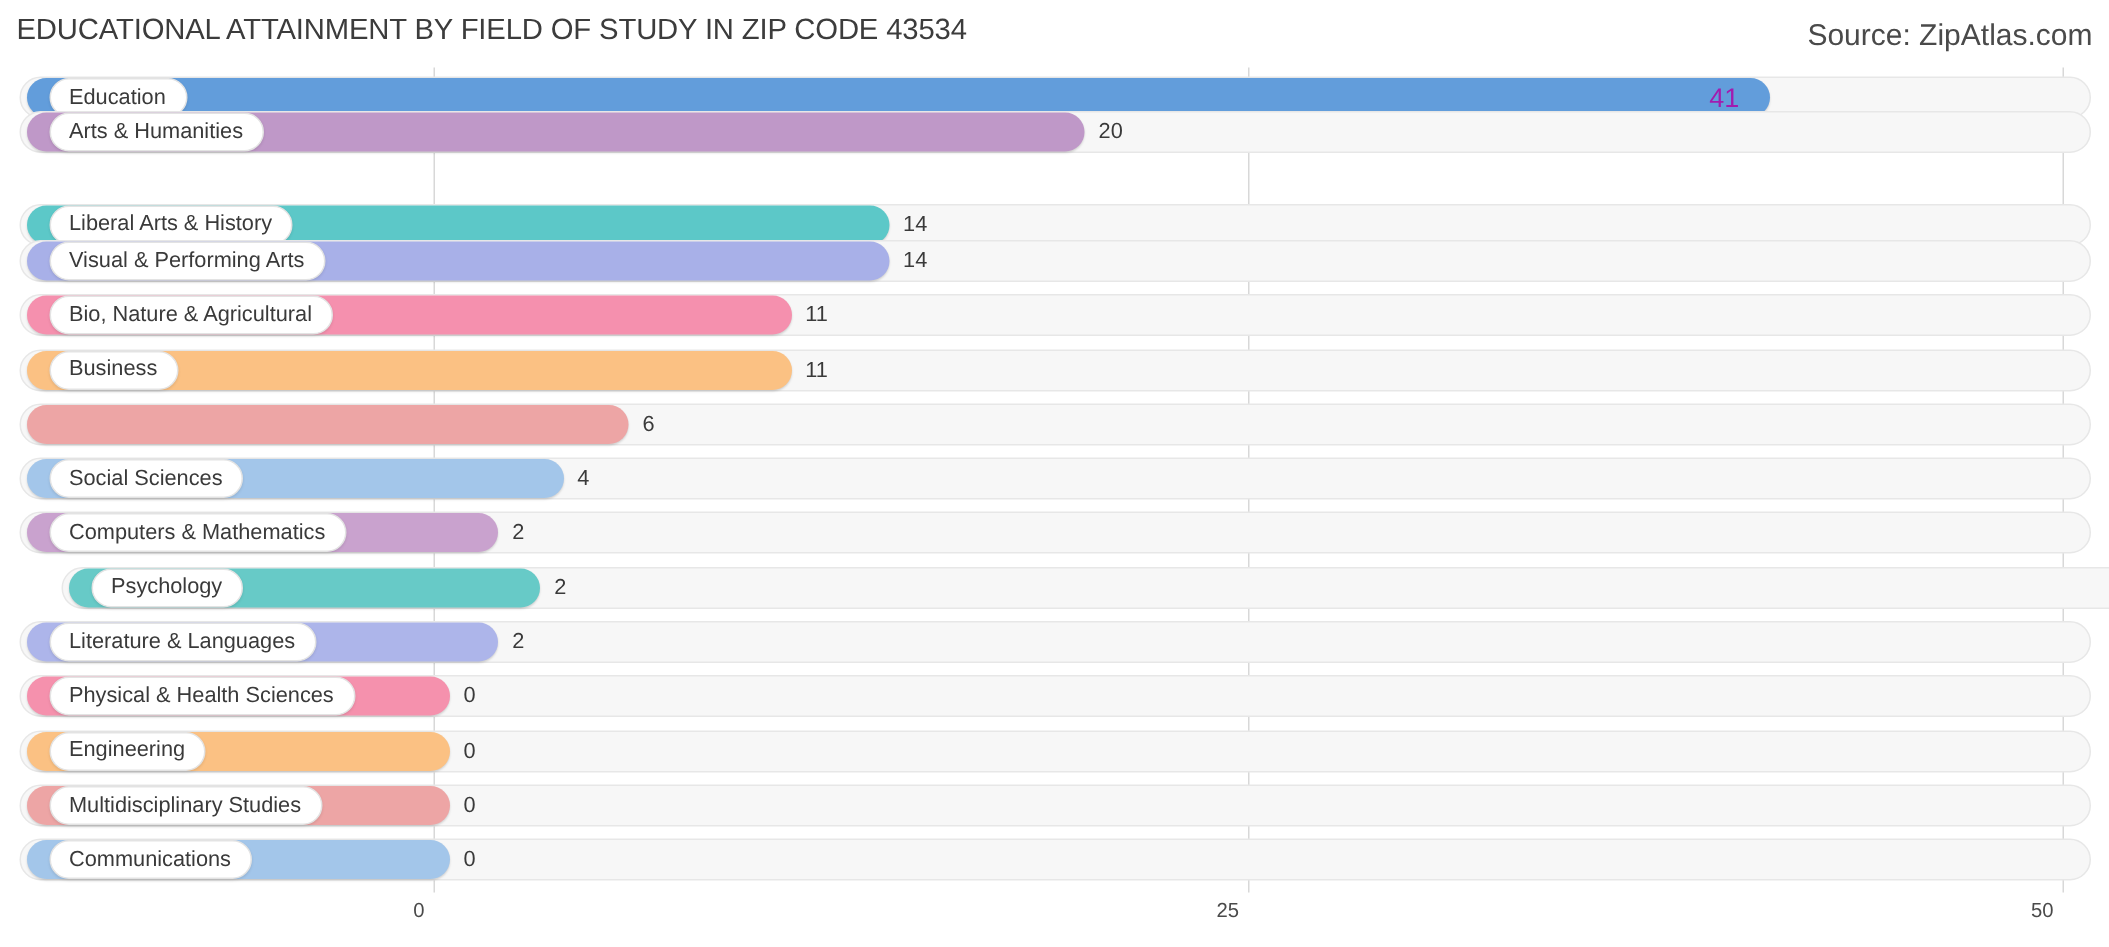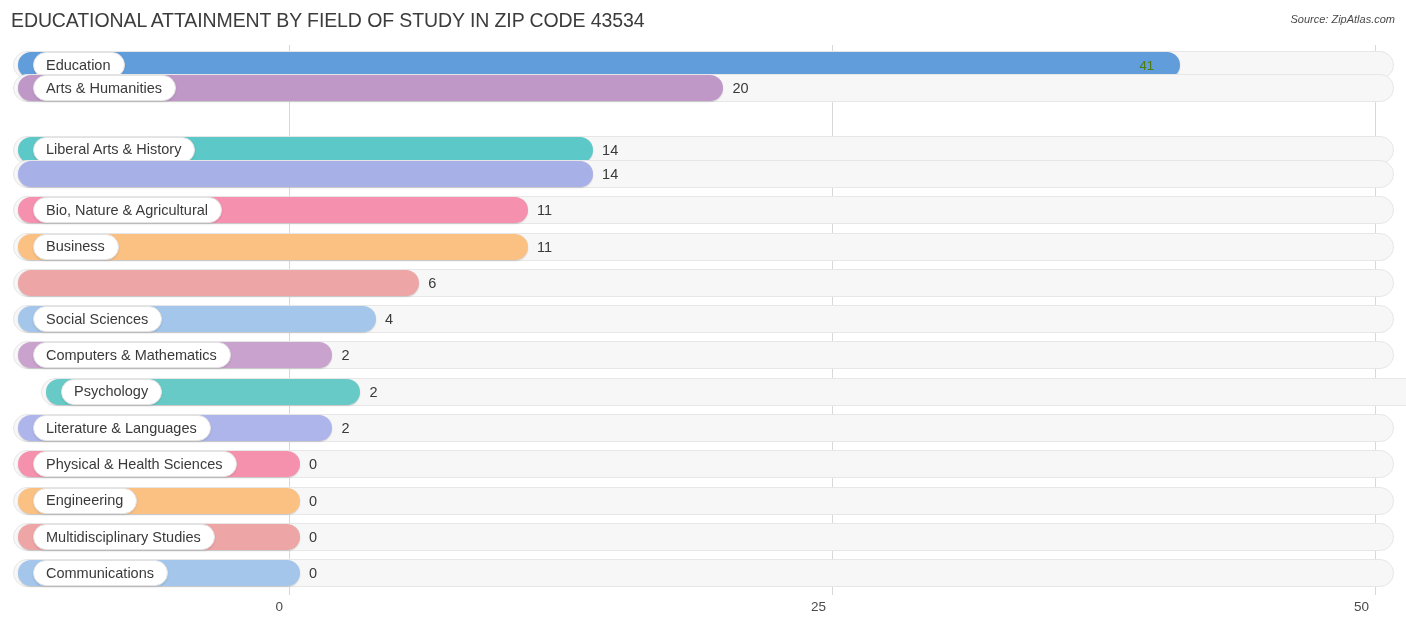--- a/index.html
+++ b/index.html
@@ -30,22 +30,21 @@
     font-size: 19.5px;
     font-weight: 400;
     letter-spacing: -0.1px;
     color: #3c3c3c;
     white-space: nowrap;
   }
   .source {
     position: absolute;
     right: 11px;
     top: 13px;
-    font-size: 11px;
-    font-style: italic;
+    font-size: 20px;
     color: #4a4a4a;
     white-space: nowrap;
   }
 
   
   .plot {
     position: absolute;
     left: 0;
     top: 45px;
     width: 1406px;
@@ -122,22 +121,22 @@
     font-size: 14.5px;
     color: #3a3a3a;
     white-space: nowrap;
   }
   .value-in {
     position: absolute;
     top: 3px;
     height: 26px;
     display: flex;
     align-items: center;
-    font-size: 13px;
-    color: #4d7c0f;
+    font-size: 18px;
+    color: #a21caf;
     white-space: nowrap;
   }
 
   
   .axis {
     position: absolute;
     left: 0;
     top: 595px;
     width: 1406px;
     height: 36px;
@@ -186,20 +185,23 @@
         <div class="track"></div>
         <div class="bar" style="width: 575.08px; background: rgb(92, 200, 200);"></div>
         <div class="label-pill">
           <span>Liberal Arts &amp; History</span>
         </div>
         <div class="value-out" style="left: 602.08px;">14</div>
       </div>
       <div class="row" style="top: 112.9px;">
         <div class="track"></div>
         <div class="bar" style="width: 575.08px; background: rgb(168, 176, 232);"></div>
+        <div class="label-pill">
+          <span>Visual &amp; Performing Arts</span>
+        </div>
         <div class="value-out" style="left: 602.08px;">14</div>
       </div>
       <div class="row" style="top: 149.2px;">
         <div class="track"></div>
         <div class="bar" style="width: 509.92px; background: rgb(245, 144, 174);"></div>
         <div class="label-pill">
           <span>Bio, Nature &amp; Agricultural</span>
         </div>
         <div class="value-out" style="left: 536.92px;">11</div>
       </div>

